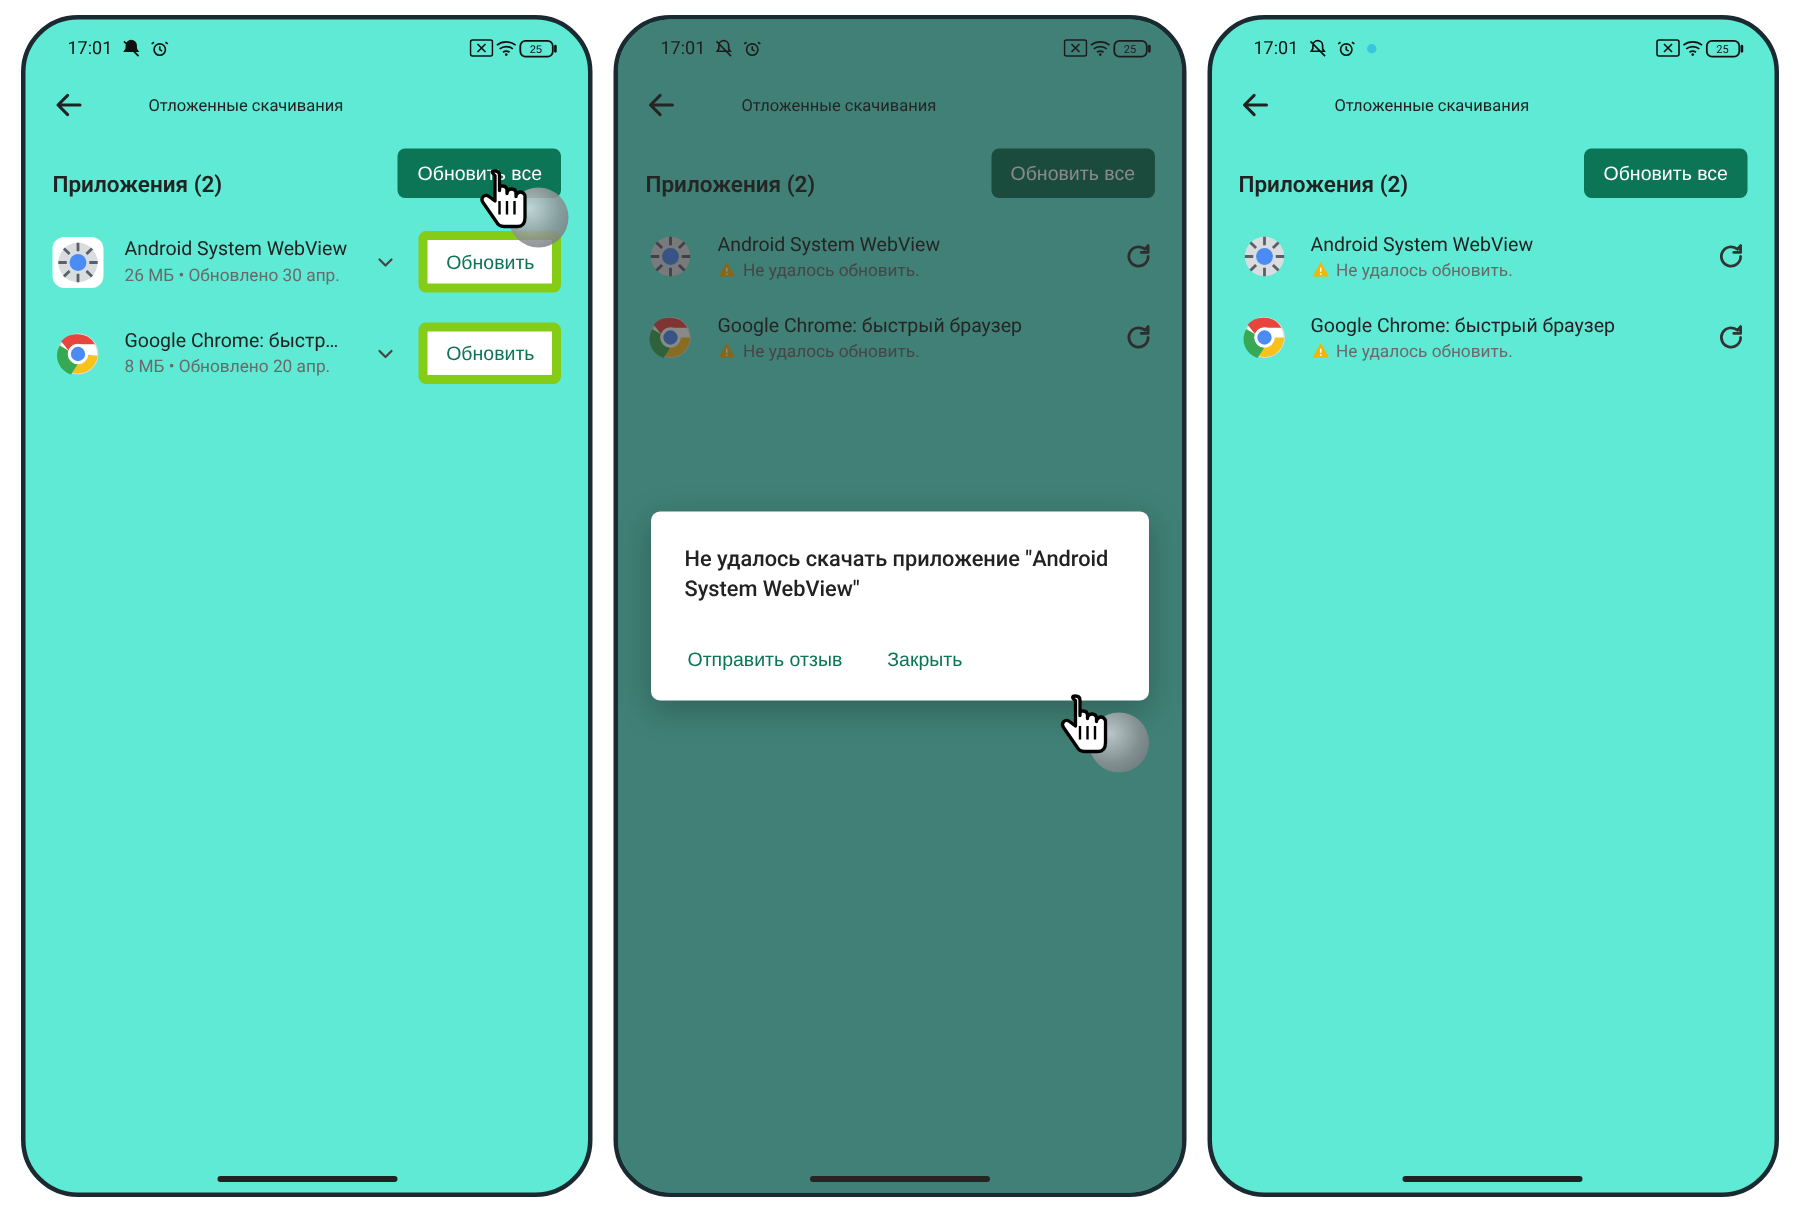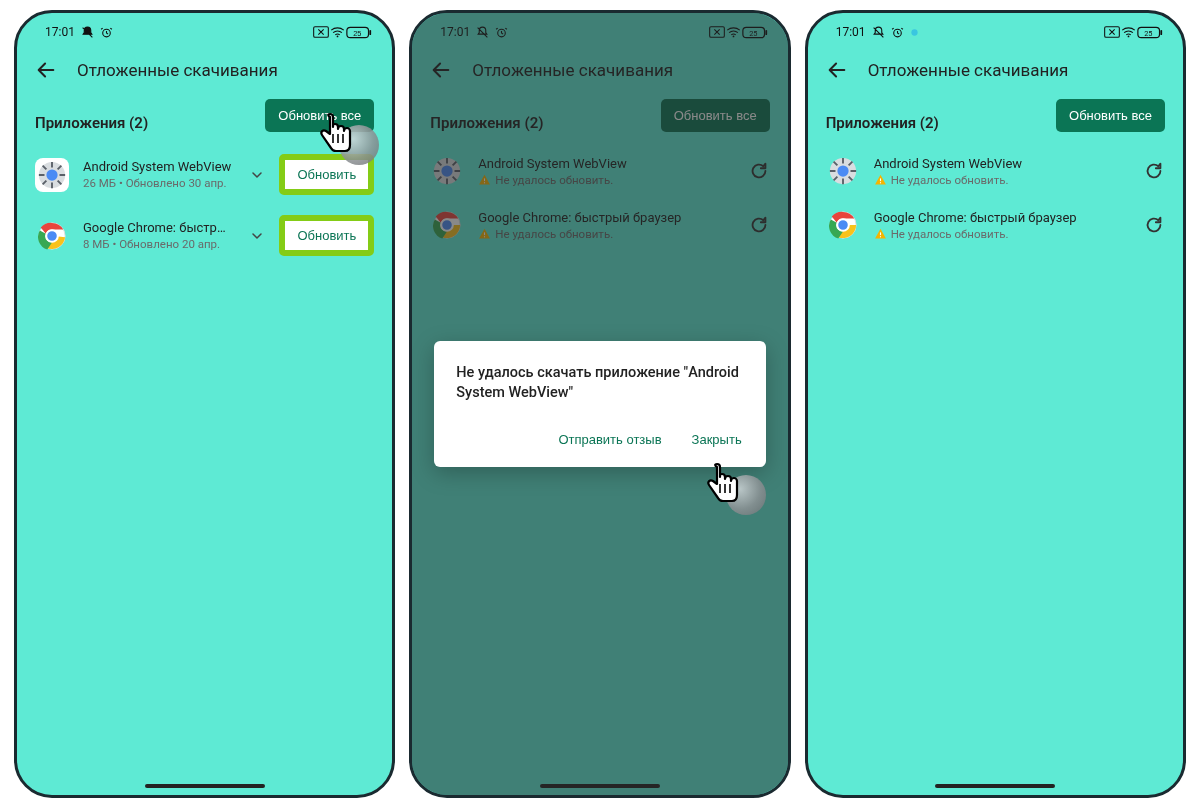--- a/index.html
+++ b/index.html
@@ -35,21 +35,21 @@
   .status-left { display:flex; align-items:center; gap:6px; }
   .status-right { display:flex; align-items:center; gap:1px; }
   .status-right svg, .status-left svg { display:block; }
   .appbar {
     display: flex;
     align-items: center;
     gap: 20px;
     padding: 14px 18px 18px 18px;
   }
   .appbar .back { width:22px; height:22px; }
-  .appbar-title { font-size: 17px; color:#222; }
+  .appbar-title { font-size: 11px; color:#222;margin-left:22px; }
   .section-head {
     display:flex; align-items:flex-end; justify-content:space-between;
     padding: 0 18px 12px 18px;
   }
   .section-title { font-size:15px; font-weight:600; color:#222; }
   .btn-primary {
     background:#0b7555; color:#fff; font-size:13px; font-weight:500;
     border:none; border-radius:5px; padding:9px 13px; cursor:pointer;
   }
   .app-row {
@@ -80,21 +80,21 @@
     position:absolute; inset:0; background:rgba(40,40,40,0.55);
     display:flex; align-items:center; justify-content:center; padding:0 22px;
   }
   .dialog {
     background:#fff; border-radius:6px; padding:22px 22px 12px 22px;
     width:100%; box-shadow:0 6px 22px rgba(0,0,0,.25);
   }
   .dialog-title { font-size:14.5px; color:#222; font-weight:500; line-height:1.35; }
   .dialog-body { font-size:12.5px; color:#7a7a7a; margin-top:14px; line-height:1.45; }
   .dialog-link { text-decoration:underline; color:#7a7a7a; }
-  .dialog-actions { display:flex; justify-content:flex-end; gap:26px; margin-top:22px; }
+  .dialog-actions { display:flex; gap:26px; margin-top:22px; }
   .dialog-btn { background:none; border:none; color:#0b7555; font-size:13px; font-weight:500; cursor:pointer; padding:8px 2px; }
   
   .cursor-hand {
     position:absolute; width:62px; height:62px; pointer-events:none; z-index:50;
   }
   .cursor-hand .halo {
     position:absolute; top:14px; left:26px; width:40px; height:40px;
     border-radius:50%;
     background:radial-gradient(circle at 35% 35%, #cfd3d6 0%, #8d9194 55%, #6b6f72 100%);
     opacity:.85;

